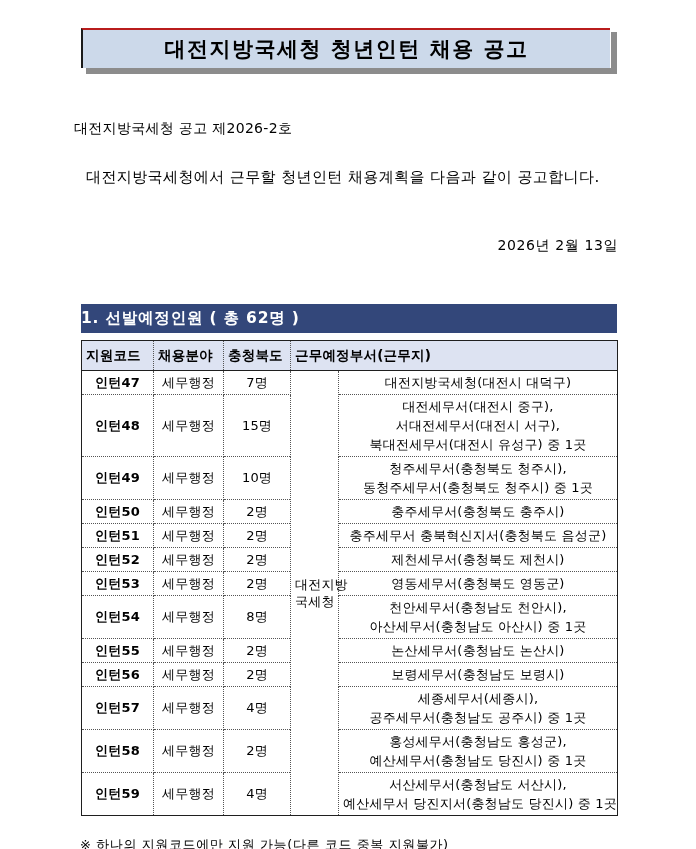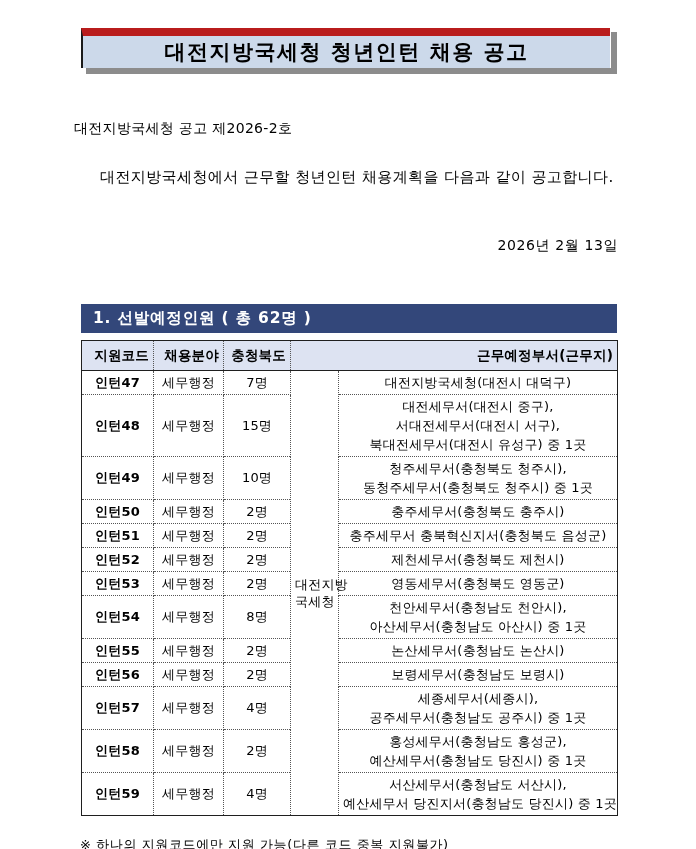--- a/index.html
+++ b/index.html
@@ -24,21 +24,21 @@
     width: 536px;
     height: 46px;
   }
   .title-banner {
     position: absolute;
     left: 0;
     top: 0;
     width: 529px;
     height: 40px;
     background: #ccd9ea;
-    border-top: 8px solid #b91c1c;
+    border-top: 2px solid #b91c1c;
     border-left: 2px solid #1a1a1a;
     box-sizing: border-box;
     display: flex;
     align-items: center;
     justify-content: center;
   }
   .title-banner-shadow-r {
     position: absolute;
     right: 0;
     top: 4px;
@@ -68,21 +68,21 @@
     left: 74px;
     top: 120px;
     font-size: 14px;
     letter-spacing: 0.3px;
     white-space: nowrap;
   }
 
   
   .body-para {
     position: absolute;
-    left: 74px;
+    left: 60px;
     top: 163px;
     width: 552px;
     font-size: 15px;
     line-height: 28px;
     letter-spacing: 0.4px;
     text-indent: 26px;
   }
 
   
   .sign-block {
@@ -105,21 +105,21 @@
     background: #33477a;
     box-sizing: border-box;
     display: flex;
     align-items: center;
   }
   .section-bar-label {
     color: #ffffff;
     font-size: 15.5px;
     font-weight: bold;
     letter-spacing: 0.8px;
-    padding-left: 12px;
+    padding-left: 0;
     white-space: nowrap;
   }
 
   
   .table-wrap {
     position: absolute;
     left: 81px;
     top: 340px;
     width: 536px;
   }
@@ -133,21 +133,21 @@
   table.main-table td {
     border: 1px dotted #555555;
     font-size: 13px;
     letter-spacing: 0.2px;
     padding: 2px 4px;
     vertical-align: middle;
   }
   table.main-table thead th {
     background: #dde3f2;
     font-weight: bold;
-    text-align: right;
+    text-align: left;
     height: 25px;
     font-size: 13.5px;
     border-bottom: 1.4px solid #1f1f1f;
   }
   td.code-cell {
     text-align: center;
     font-weight: bold;
     font-size: 13.5px;
   }
   td.field-cell {

